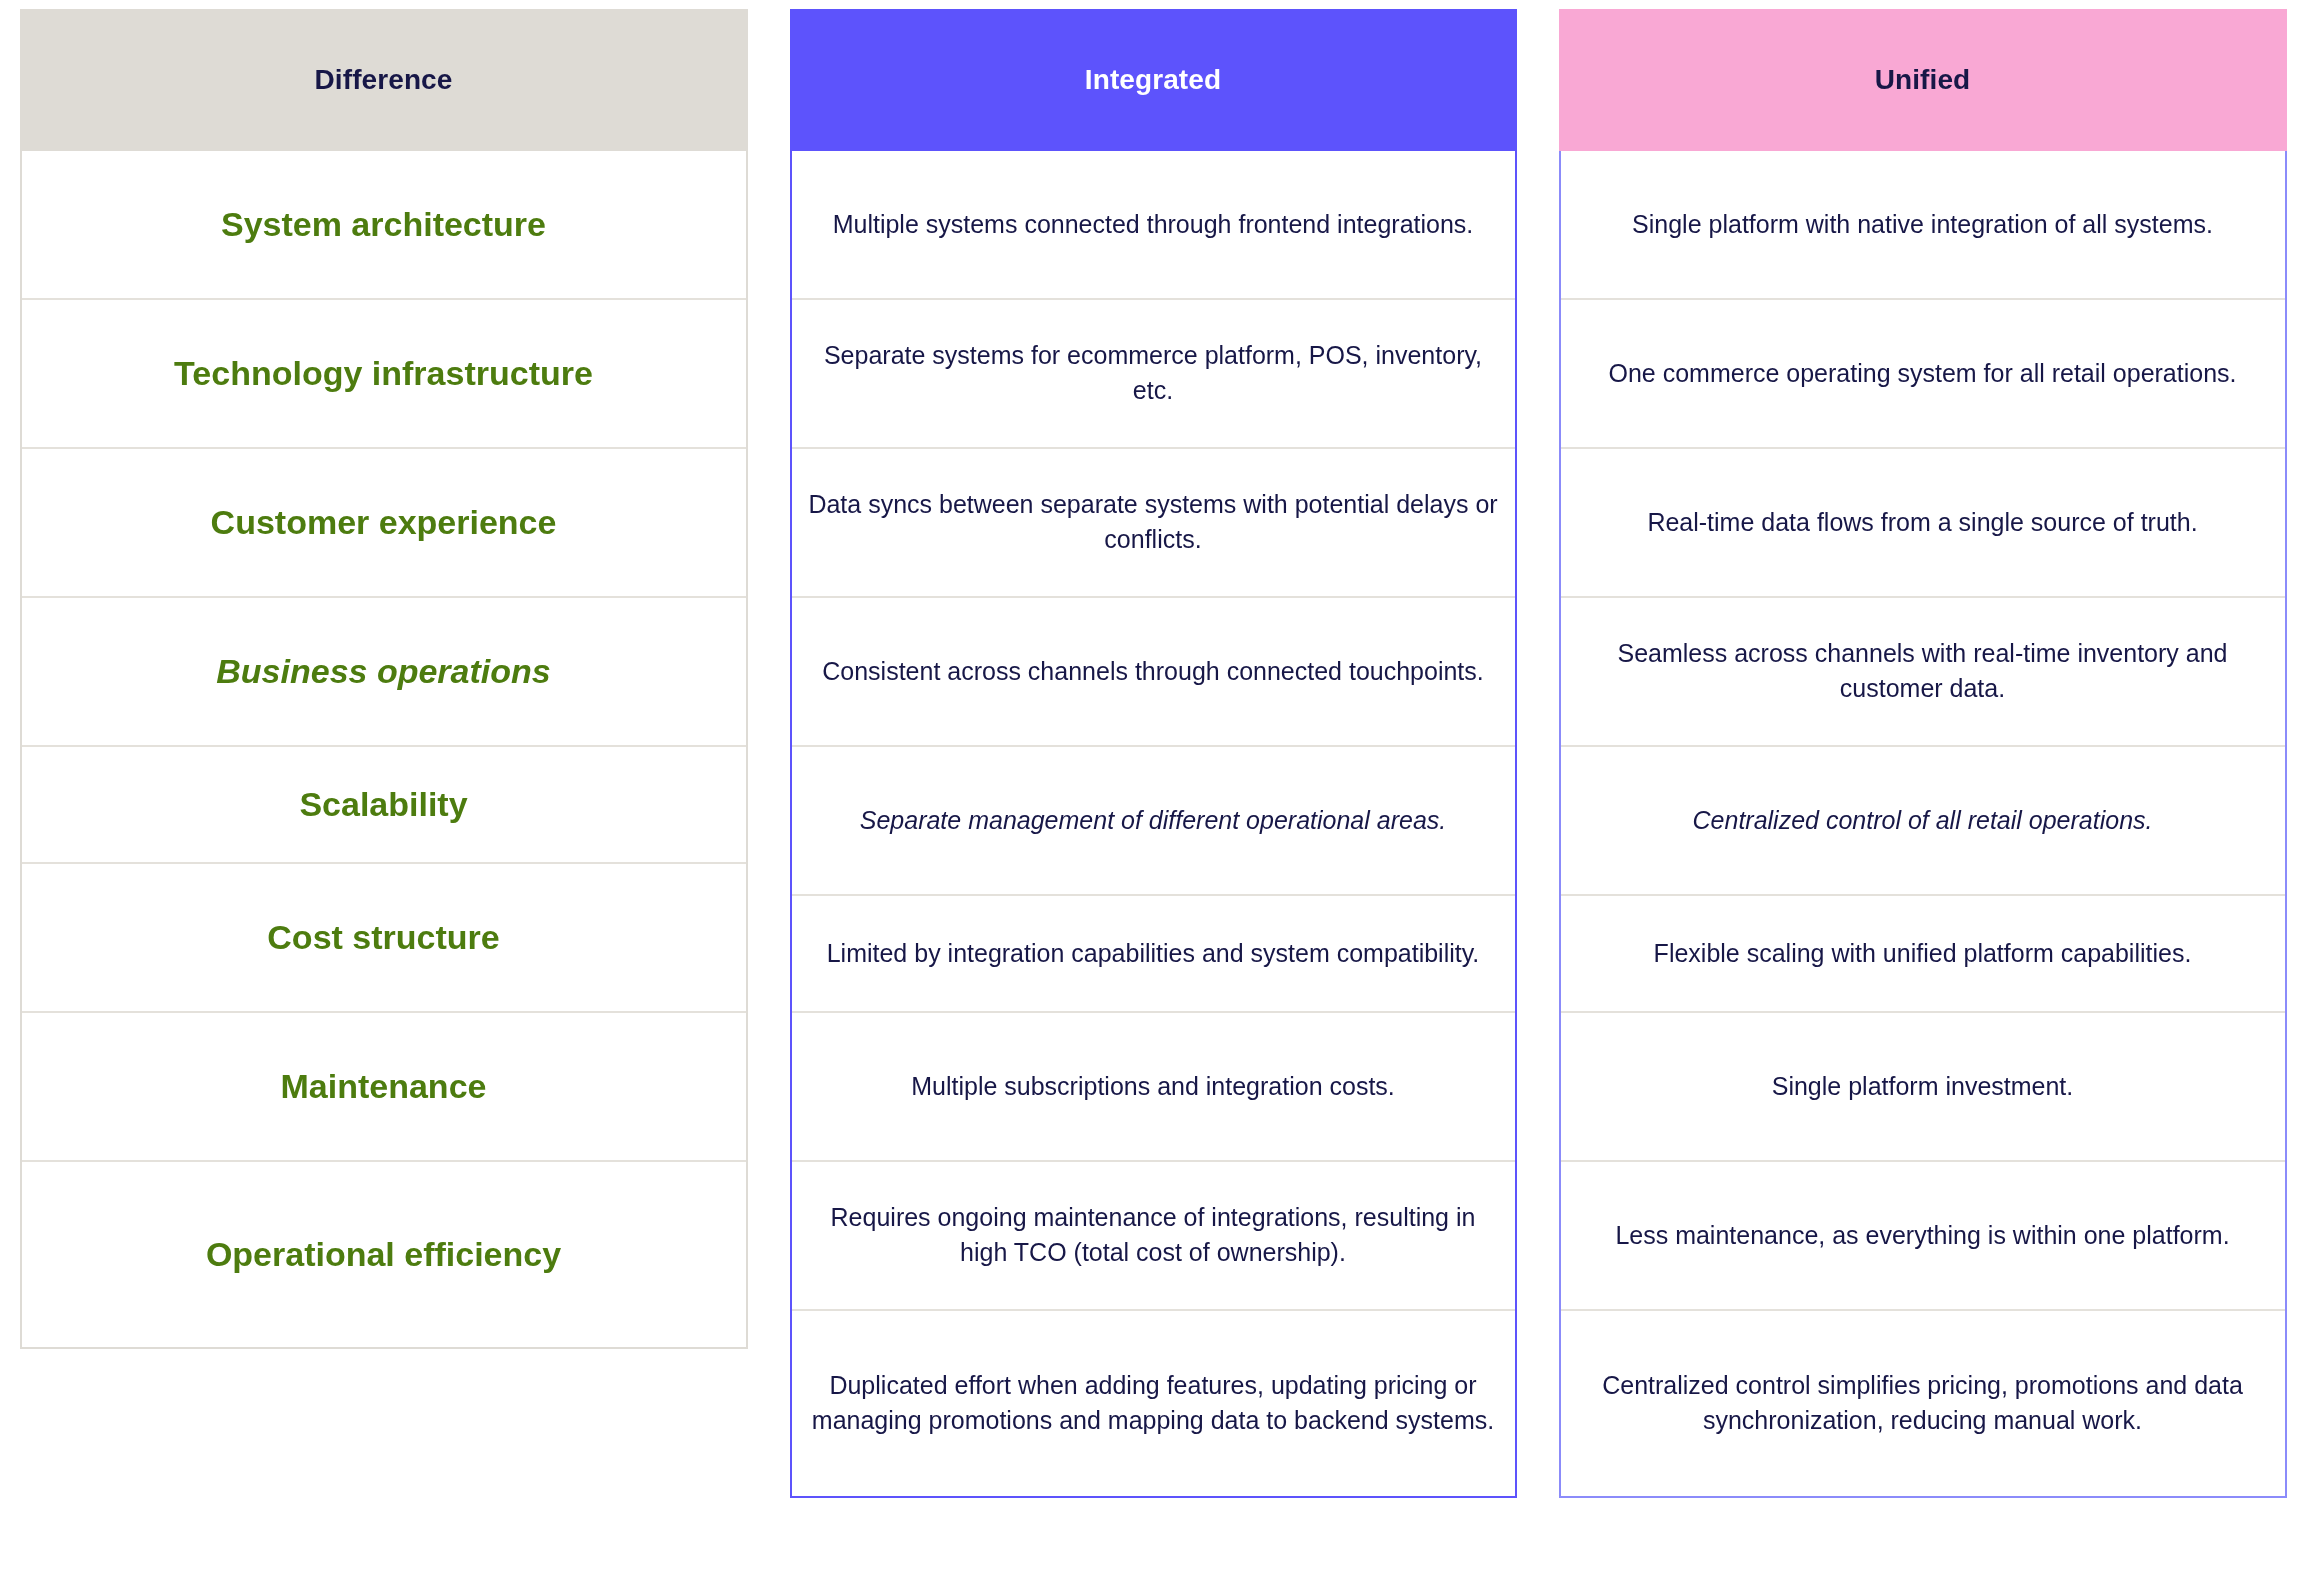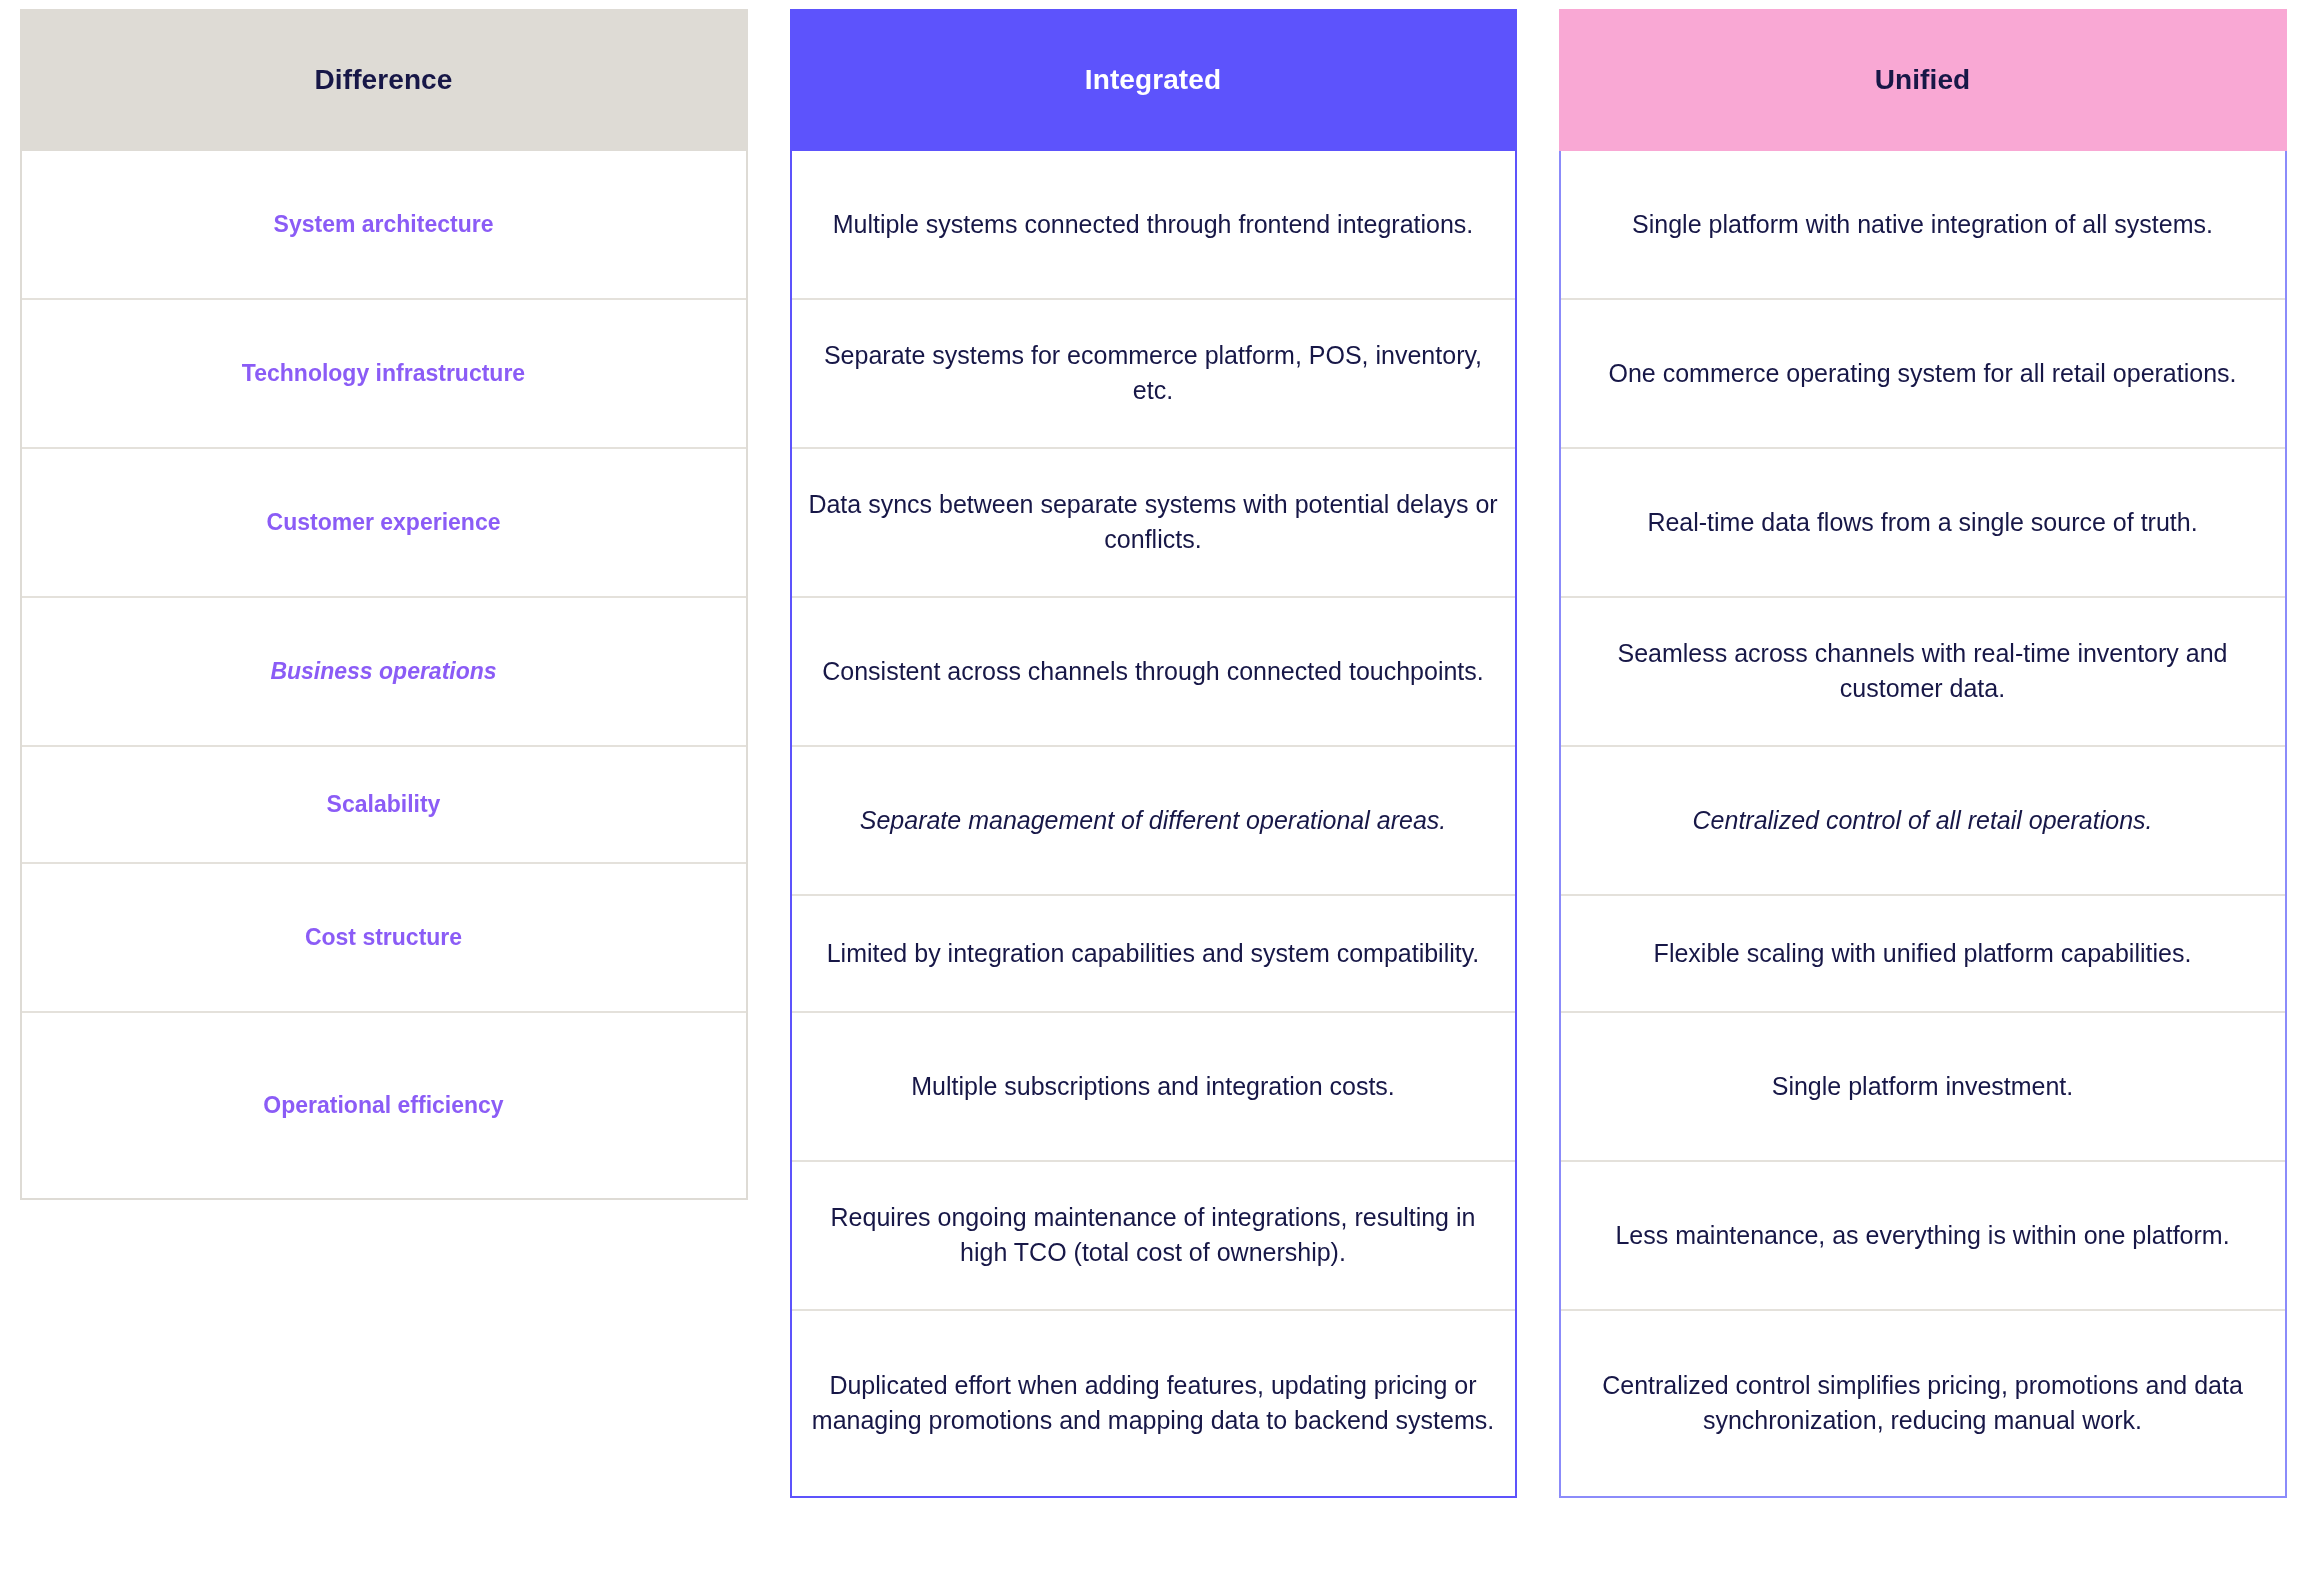--- a/index.html
+++ b/index.html
@@ -96,23 +96,23 @@
   .r1 { height: 149px; }
   .r2 { height: 149px; }
   .r3 { height: 149px; }
   .r4 { height: 149px; font-style: italic; }
   .r5 { height: 117px; }
   .r6 { height: 149px; }
   .r7 { height: 149px; }
   .r8 { height: 185px; }
 
   .label-cell {
-    font-size: 23px;
+    font-size: 34px;
     font-weight: 700;
-    color: #8b5cf6;
+    color: #4d7c0f;
     line-height: 1.25;
   }
   .text-cell {
     font-size: 25px;
     font-weight: 400;
     color: #171747;
     line-height: 1.42;
   }
 </style>
 </head>
@@ -134,20 +134,23 @@
       </div>
       <div class="row r4">
         <span class="label-cell">Business operations</span>
       </div>
       <div class="row r5">
         <span class="label-cell">Scalability</span>
       </div>
       <div class="row r6">
         <span class="label-cell">Cost structure</span>
       </div>
+      <div class="row r7">
+        <span class="label-cell">Maintenance</span>
+      </div>
       <div class="row r8">
         <span class="label-cell">Operational efficiency</span>
       </div>
     </div>
   </div>
 
   <div class="col col-integrated">
     <div class="hdr hdr-integrated">Integrated</div>
     <div class="body body-integrated">
       <div class="row r0">

